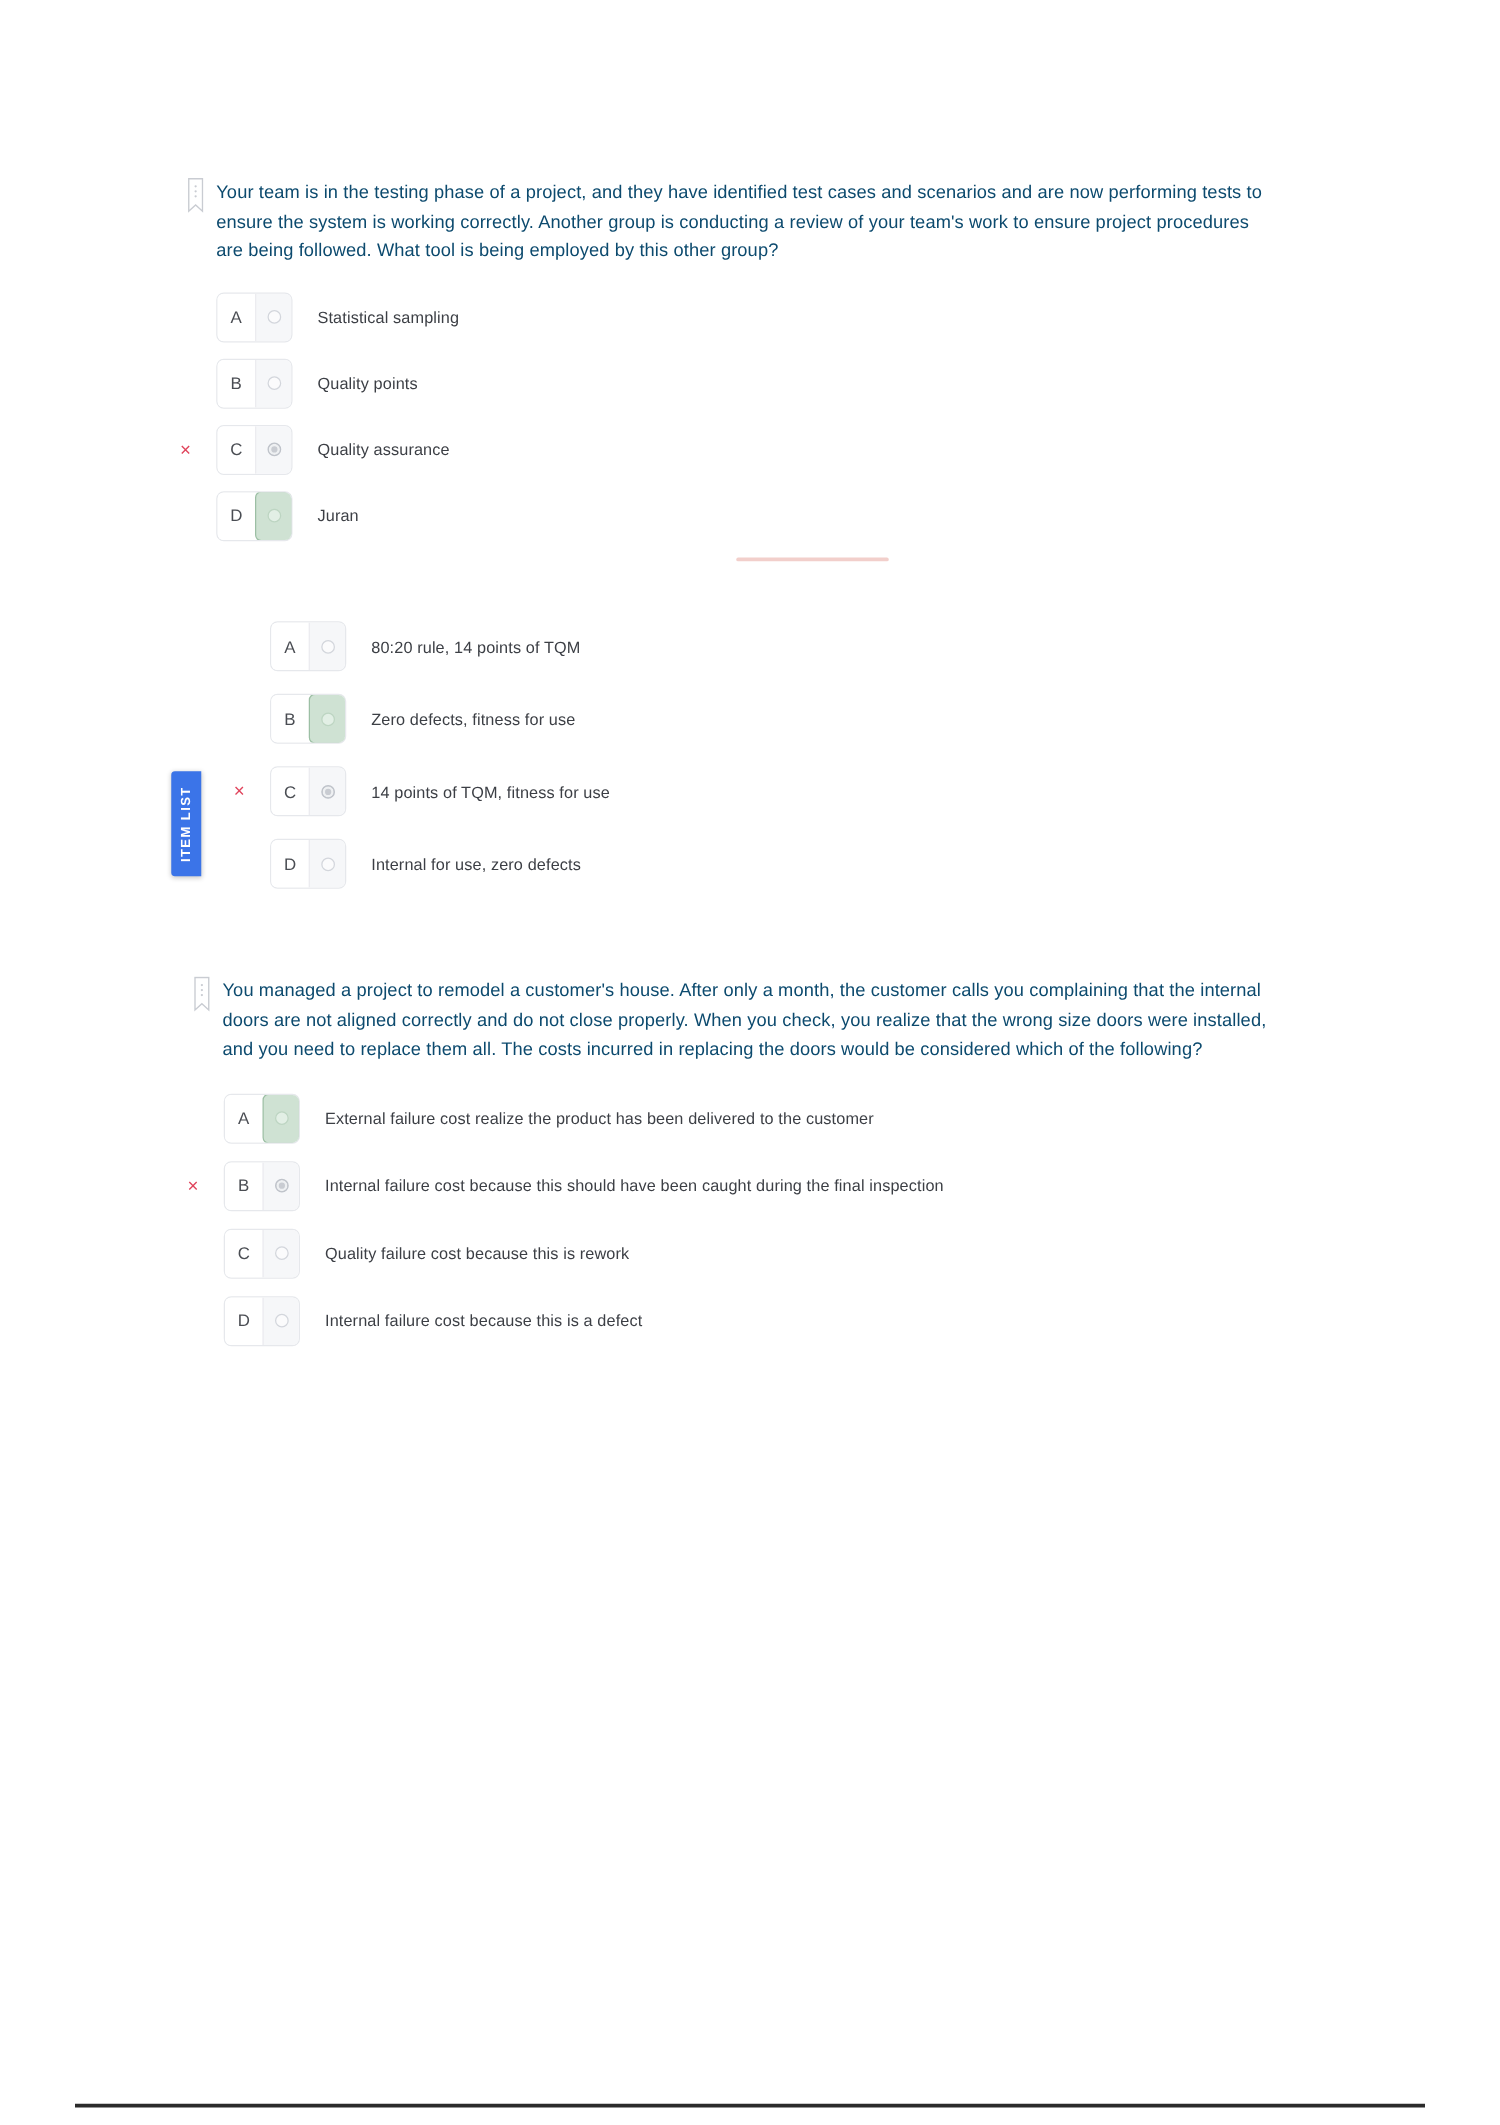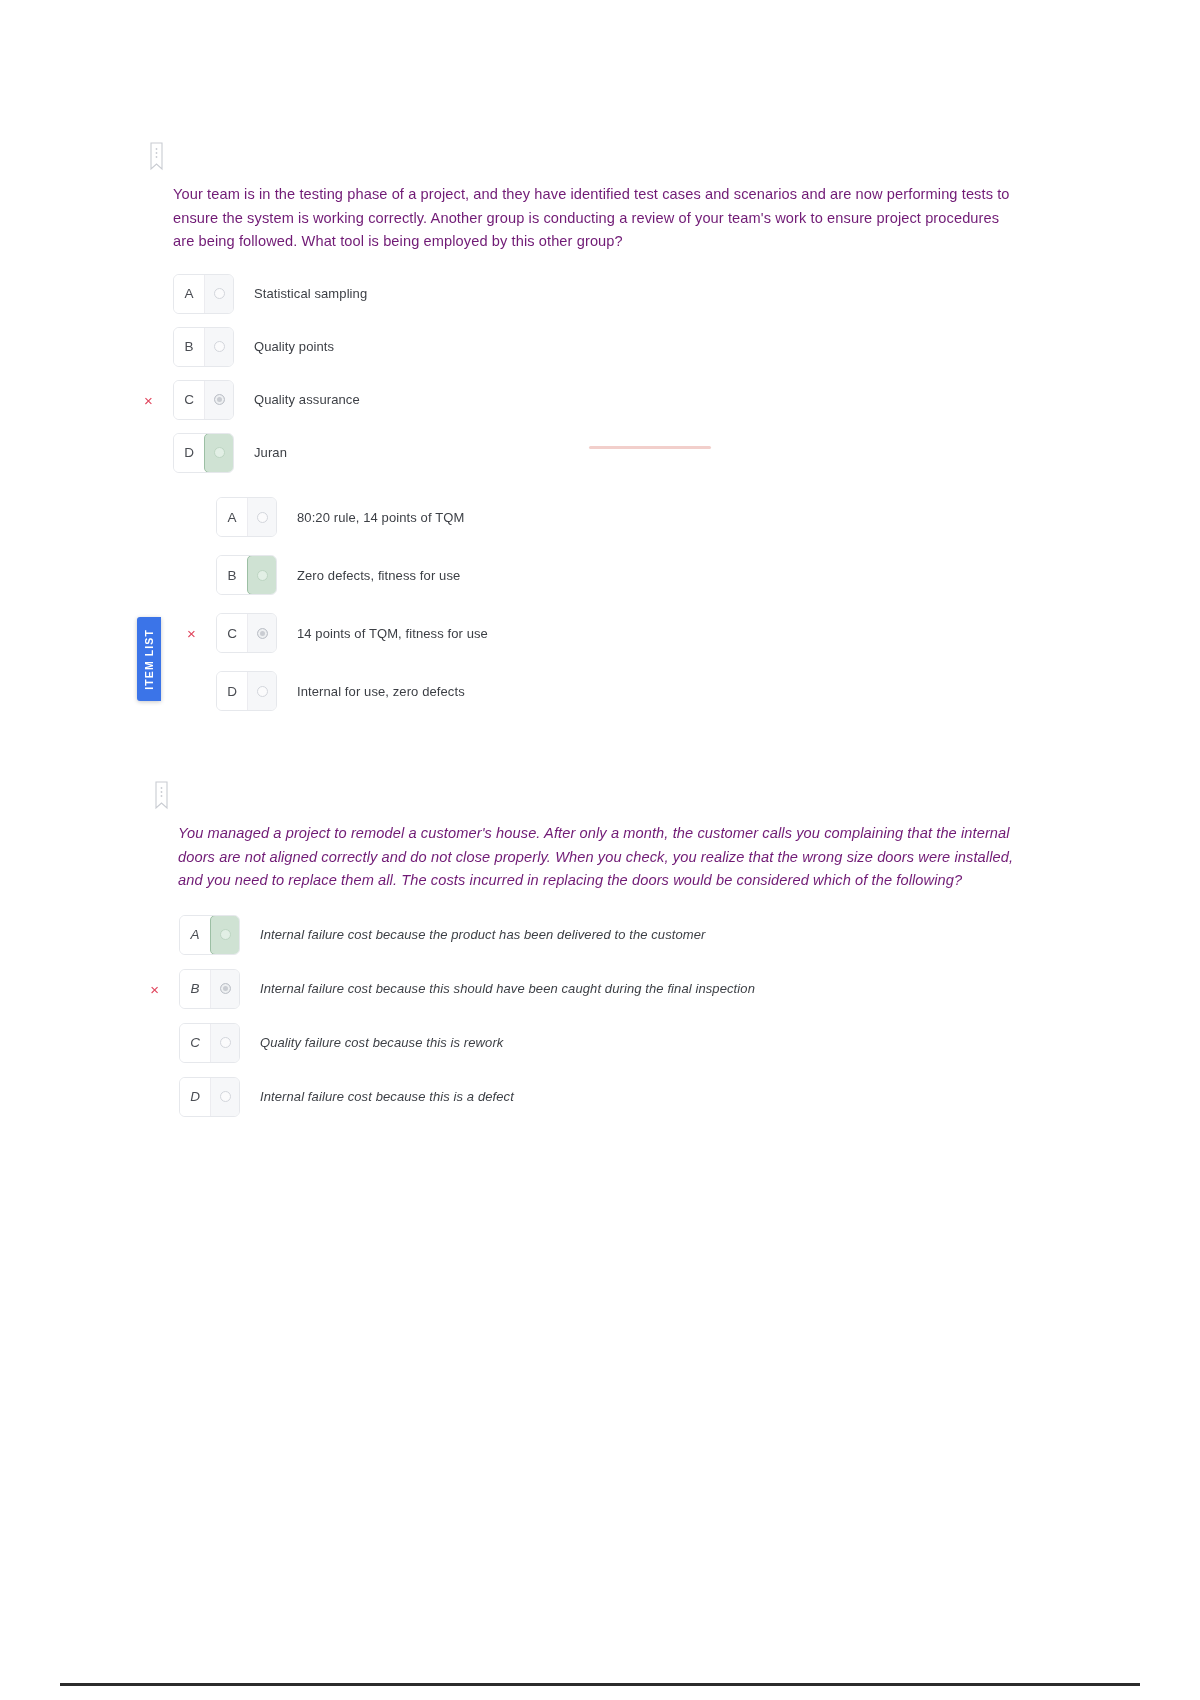--- a/index.html
+++ b/index.html
@@ -57,23 +57,22 @@
   .bookmark-icon {
     flex: 0 0 auto;
     width: 13px;
     height: 30px;
     margin-right: 10px;
     margin-top: -1px;
   }
   .q-text {
     font-size: 14.6px;
     line-height: 23.5px;
-    color: #701a75;
+    color: #0c4a6e;
     letter-spacing: .1px;
-    margin-top: 40px;
   }
 
   
   .options { margin-top: 20px; }
   .option-row {
     display: flex;
     align-items: center;
     height: 40px;
     margin-bottom: 13px;
     position: relative;
@@ -273,40 +272,40 @@
           <div class="opt-radio">
               <span class="circ"></span>
             </div>
         </div>
         <div class="opt-label">Internal for use, zero defects</div>
       </div>
 
     </div>
   </div>
 
-  <div class="question-block" style="left:155px; top:782px; width:860px;font-style:italic;">
+  <div class="question-block" style="left:155px; top:782px; width:860px;">
     <div class="q-head">
       <svg class="bookmark-icon" viewBox="0 0 13 30">
         <path d="M1 1 h11 v26 l-5.5 -5 l-5.5 5 z" fill="none" stroke="#c9ccd2" stroke-width="1.1"></path>
         <circle cx="6.5" cy="7" r="0.9" fill="#c9ccd2"></circle>
         <circle cx="6.5" cy="11" r="0.9" fill="#c9ccd2"></circle>
         <circle cx="6.5" cy="15" r="0.9" fill="#c9ccd2"></circle>
       </svg>
       <div class="q-text">You managed a project to remodel a customer's house. After only a month, the customer calls you complaining that the internal doors are not aligned correctly and do not close properly. When you check, you realize that the wrong size doors were installed, and you need to replace them all. The costs incurred in replacing the doors would be considered which of the following?</div>
     </div>
     <div class="options" style="margin-left:24px; margin-top:22px;">
 
       <div class="option-row opt-row-correct" style="margin-bottom:14px;">
         <div class="opt-box">
           <div class="opt-letter">A</div>
           <div class="opt-radio">
               <span class="circ"></span>
             </div>
         </div>
-        <div class="opt-label">Internal failure cost because the product has been delivered to the customer</div>
+        <div class="opt-label">External failure cost realize the product has been delivered to the customer</div>
       </div>
 
       <div class="option-row opt-row-selected" style="margin-bottom:14px;">
         <span class="x-mark">×</span>
         <div class="opt-box">
           <div class="opt-letter">B</div>
           <div class="opt-radio">
               <span class="circ"></span>
             </div>
         </div>

